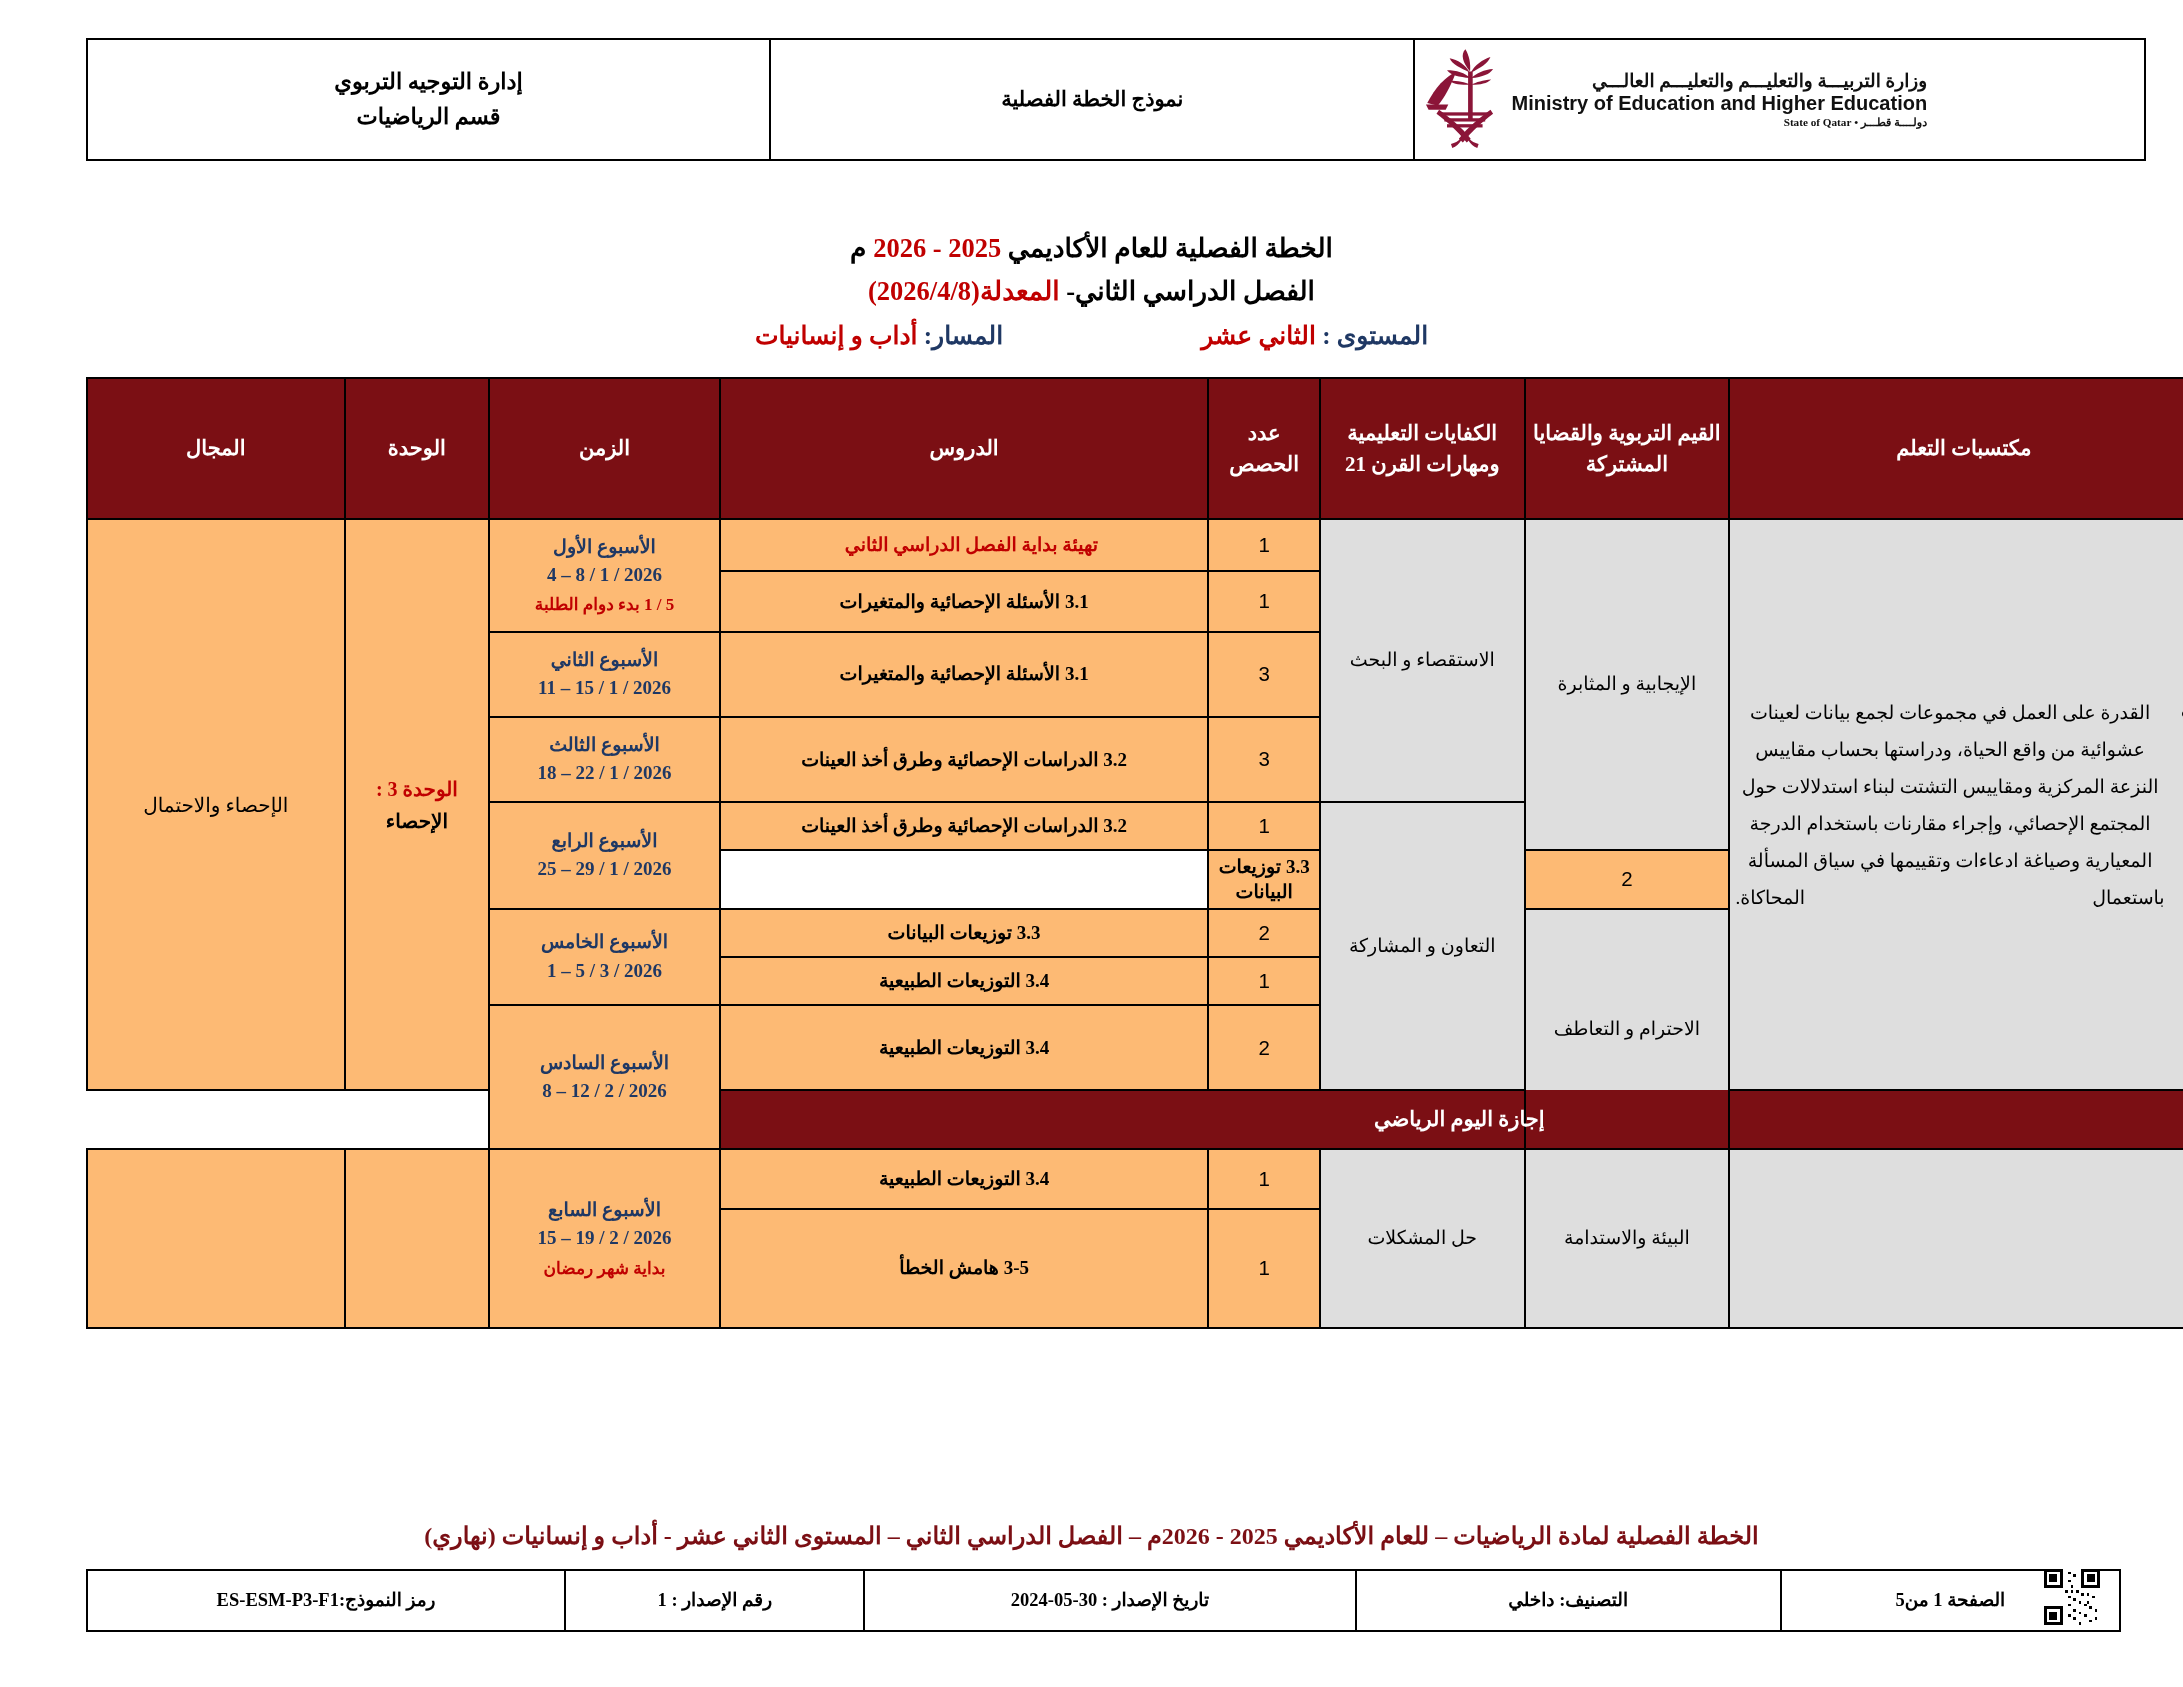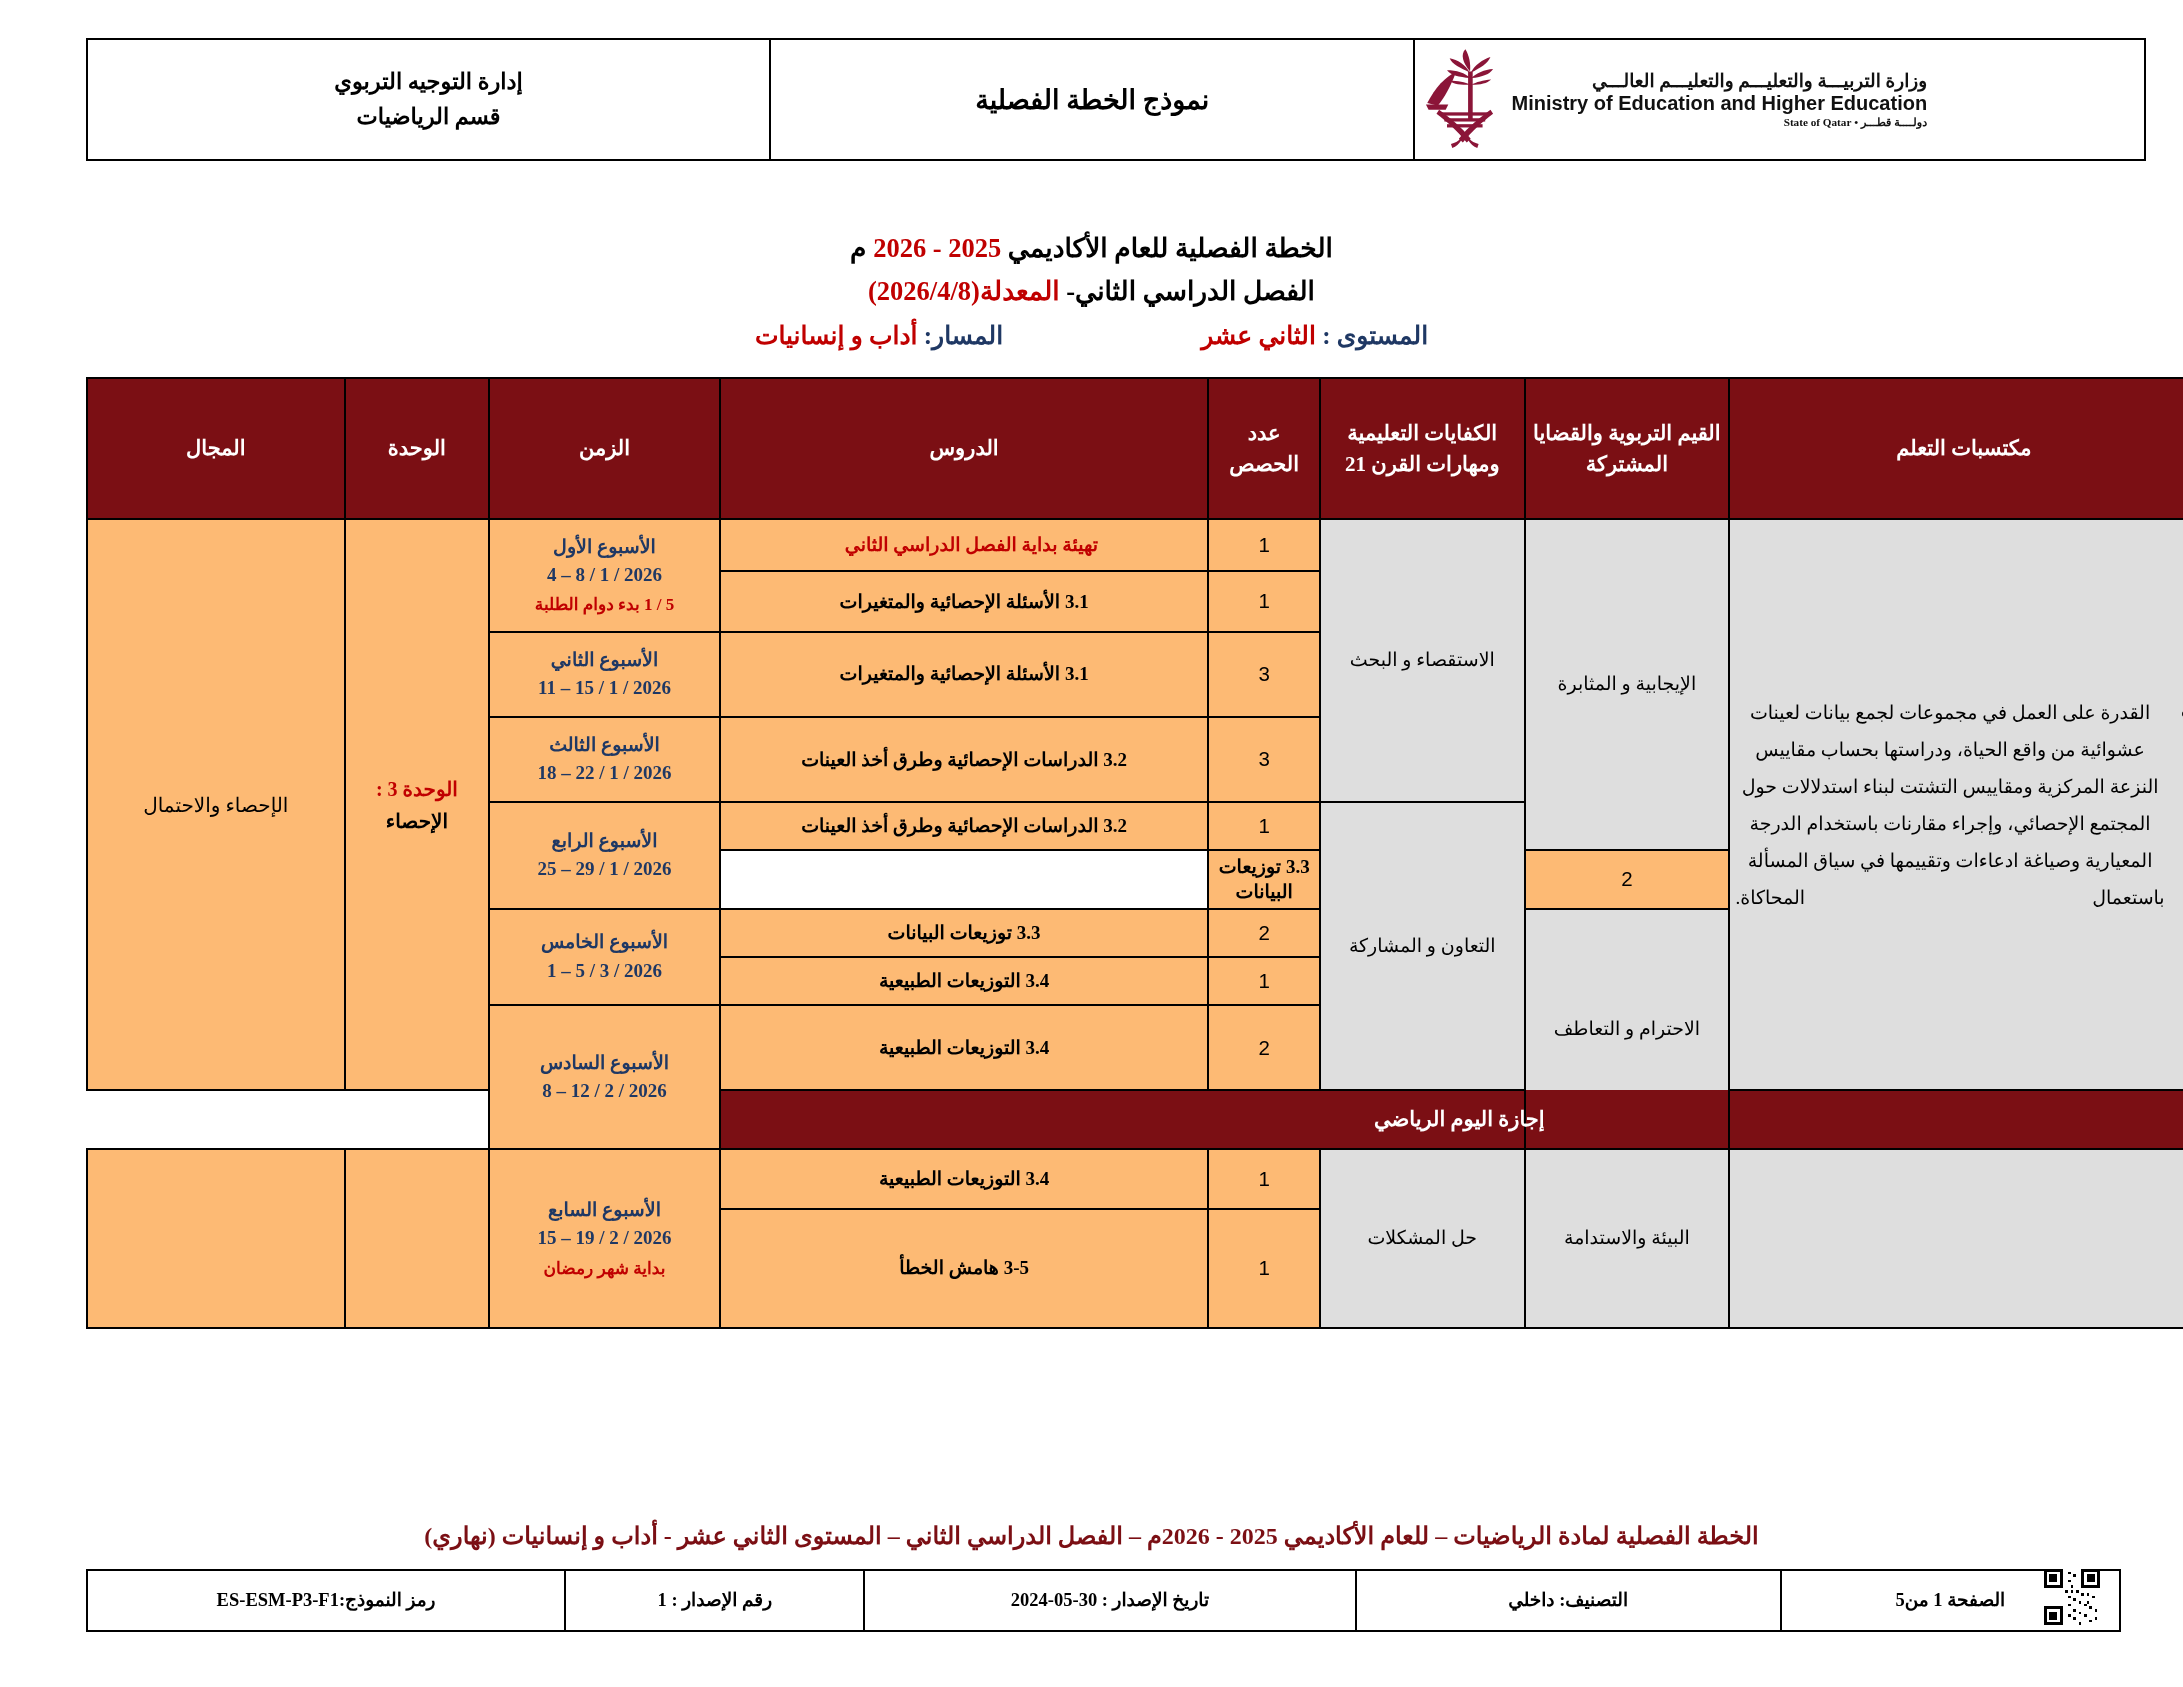--- a/index.html
+++ b/index.html
@@ -38,21 +38,21 @@
     padding: 2.6px 6.6px;
   }
   .hdr-dept {
     width: 668px;
     font-size: 22.5px;
     font-weight: bold;
     line-height: 1.55;
   }
   .hdr-title {
     width: 629px;
-    font-size: 27px;
+    font-size: 21px;
     font-weight: bold;
     border-radius: 24px;
   }
   .hdr-logo {
     width: 715px;
   }
   .logo-wrap {
     display: flex;
     flex-direction: row-reverse;
     align-items: center;

